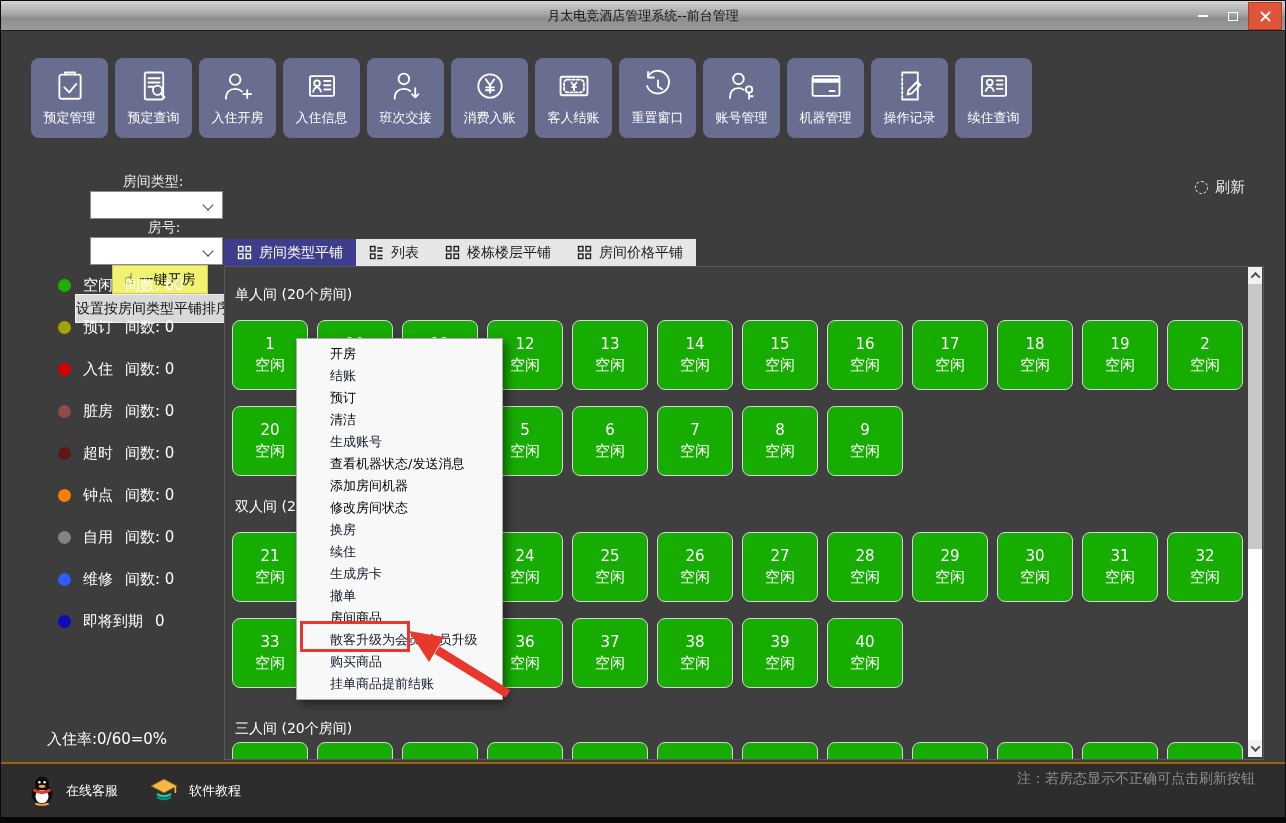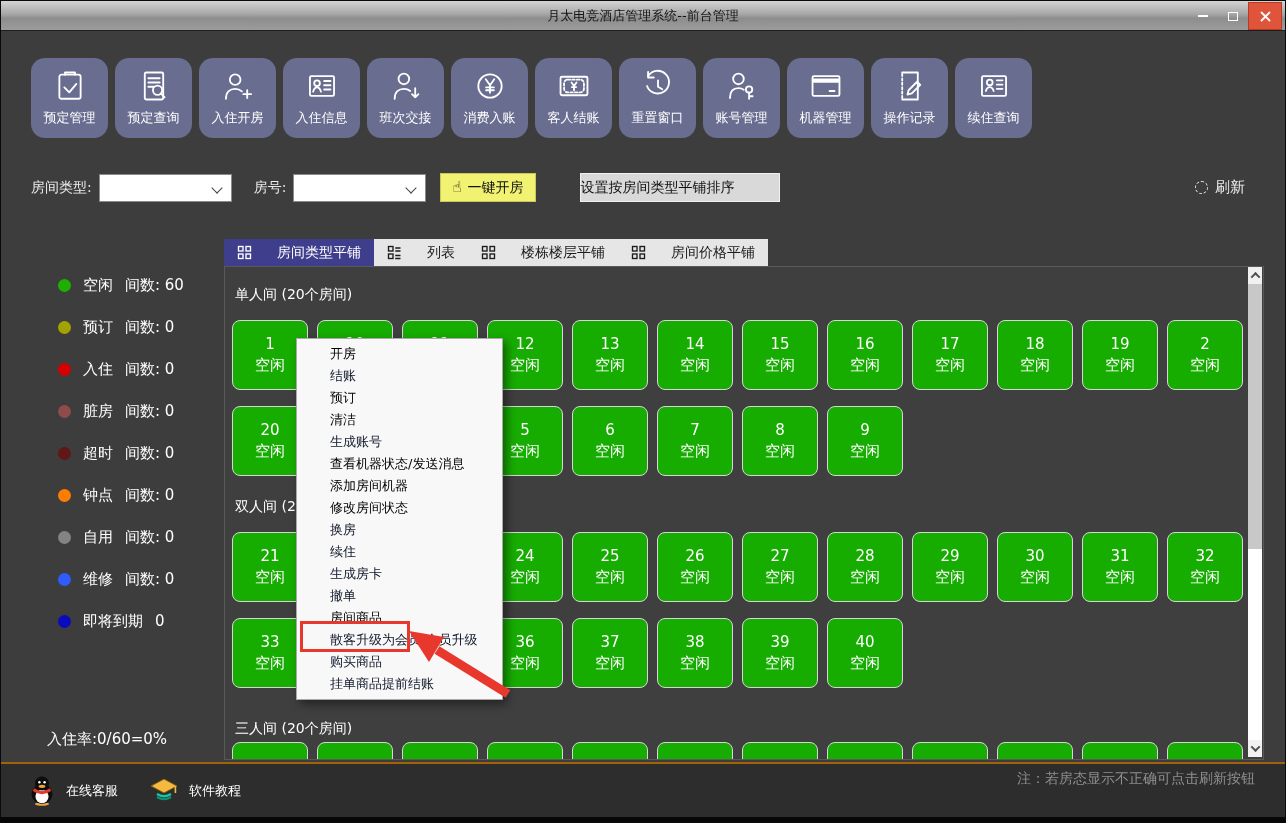--- a/index.html
+++ b/index.html
@@ -13,27 +13,27 @@
     border-bottom:1px solid #1d1d1d; display:flex; align-items:center; justify-content:center; }
   .title { font-size:13px; color:#141414; }
   .win-controls { position:absolute; right:3px; top:1px; height:28px; display:flex; }
   .win-btn { width:30px; height:100%; display:flex; align-items:center; justify-content:center; cursor:pointer; }
   .win-btn .bar { width:10px; height:2px; background:#fff; }
   .win-btn .box { width:10px; height:9px; border:1.6px solid #fff; }
   .win-close { width:34px; background:#e0543c; border:1px solid #b23c28; }
 
   
   .toolbar { position:absolute; left:30px; top:57px; display:flex; gap:7px; }
-  .tool-btn { width:77px; height:80px; background:#696d90; border-radius:14px; display:flex;
+  .tool-btn { width:77px; height:80px; background:#696d90; border-radius:8px; display:flex;
     flex-direction:column; align-items:center; justify-content:center; gap:6px; cursor:pointer; }
   .tool-icon svg { width:34px; height:34px; display:block; }
   .tool-btn .lbl { color:#fff; font-size:13px; white-space:nowrap; }
 
   
-  .filters { position:absolute; left:30px; top:172px; display:flex; align-items:center; font-size:14px; color:#ececec; }
+  .filters { position:absolute; left:30px; top:172px; display:flex; align-items:center; font-size:14px; color:#ececec;flex-direction:column; }
   .flabel { white-space:nowrap; }
   .sel { width:133px; height:28px; background:#fff; border:1px solid #8a8a8a; position:relative; margin-left:7px; cursor:pointer; }
   .sel::after { content:''; position:absolute; right:10px; top:9px; width:7px; height:7px;
     border-right:1.6px solid #444; border-bottom:1.6px solid #444; transform:rotate(45deg); }
   .fgap { margin-left:22px; }
   .quick-open { margin-left:14px; height:29px; background:#f1f272; border:1px solid #c9c95a; color:#111;
     font-size:14px; display:flex; align-items:center; gap:6px; padding:0 11px; cursor:pointer; }
   .hand { font-size:15px; line-height:1; }
   .sort-btn { margin-left:44px; height:29px; width:200px; background:#d9d9d9; border:1px solid #f0f0f0;
     color:#111; font-size:14px; display:flex; align-items:center; cursor:pointer; }
@@ -44,21 +44,21 @@
   
   .legend { position:absolute; left:57px; top:263px; }
   .legend-item { display:flex; align-items:center; height:42px; }
   .dot { width:13px; height:13px; border-radius:50%; margin-right:12px; flex:0 0 13px; }
   .l-label, .l-count { color:#fff; font-size:15px; }
   .l-count { margin-left:12px; }
   .occupancy { position:absolute; left:46px; top:729px; color:#fff; font-size:15px; }
 
   
   .tabs { position:absolute; left:223px; top:238px; display:flex; height:27px; }
-  .tab { display:flex; align-items:center; gap:25px; padding:0 13px; font-size:14px; cursor:pointer;
+  .tab { display:flex; align-items:center; gap:7px; padding:0 13px; font-size:14px; cursor:pointer;
     background:#e6e6e6; color:#1b1b1b; }
   .tab.selected { background:#3e3e8c; color:#fff; }
   .tab-icon svg { width:15px; height:15px; display:block; }
 
   
   .room-panel { position:absolute; left:223px; top:265px; width:1040px; height:494px;
     background:#3f3f3f; border:1px solid #595959; overflow:hidden; padding:17px 20px 0 7px; }
   .section-title { color:#fff; font-size:14px; height:20px; line-height:20px; margin:0 0 16px 3px; }
   .sec2 .section-title { margin-top:20px; }
   .sec3 .section-title { margin-top:30px; margin-bottom:4px; }

